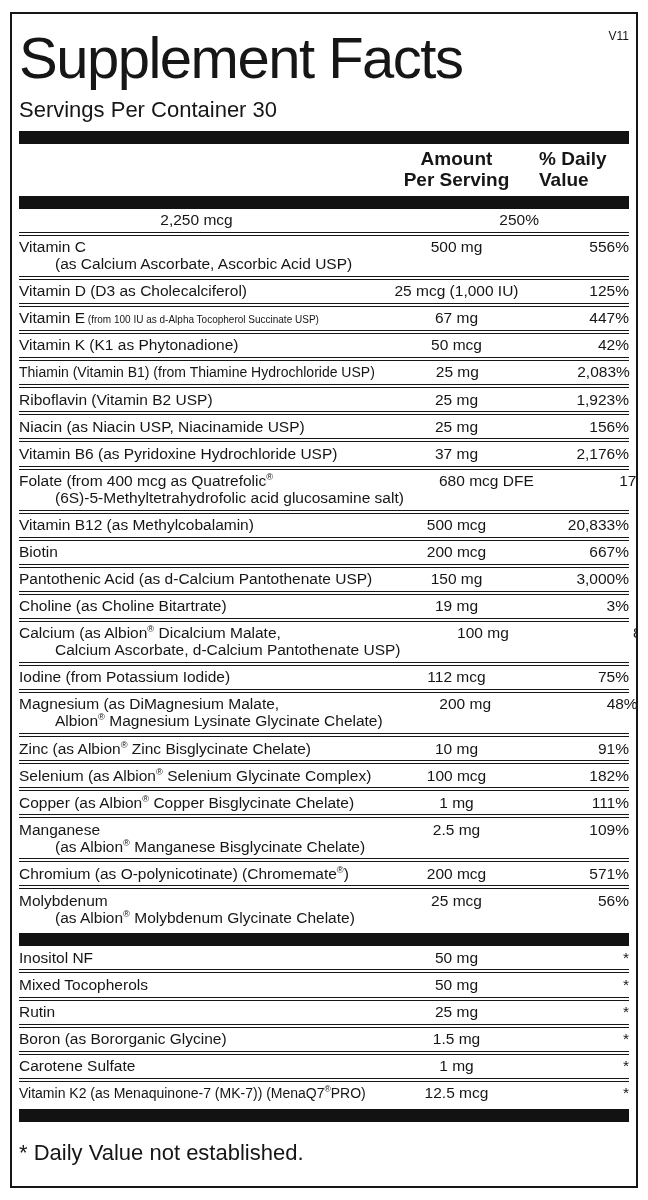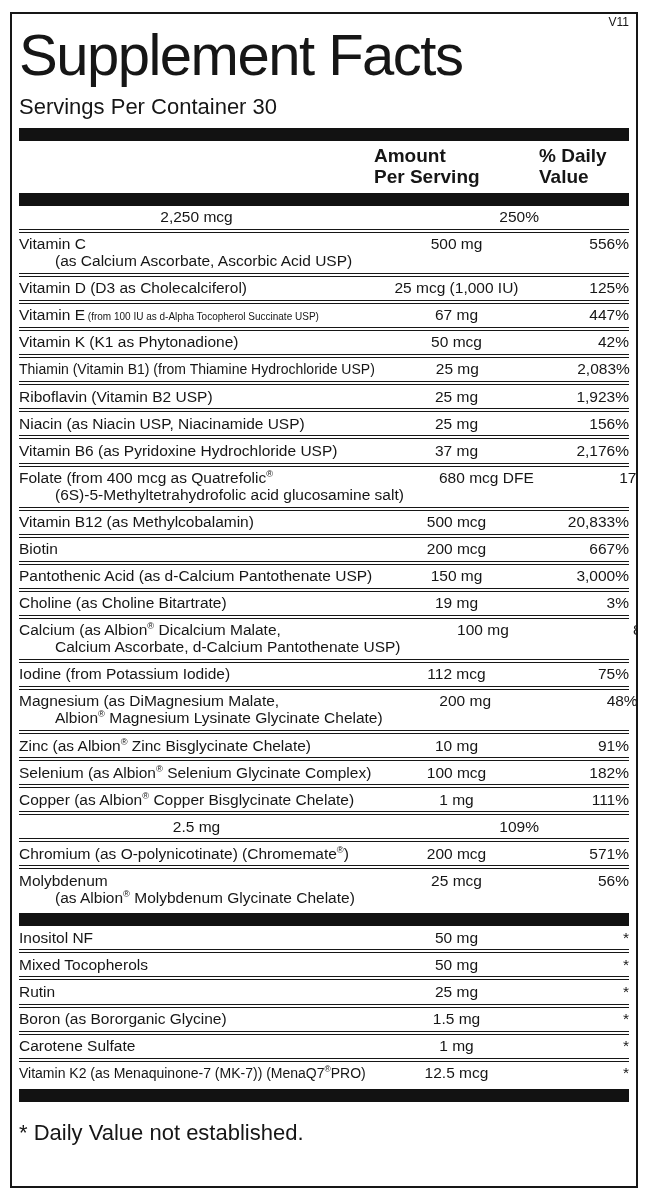--- a/index.html
+++ b/index.html
@@ -16,21 +16,21 @@
     border: 2.5px solid #161616;
     padding: 0 7px;
     overflow: hidden;
     background: #ffffff;
   }
   .version {
     text-align: right;
     font-size: 12px;
     line-height: 13px;
     height: 13px;
-    padding-top: 2px;
+    padding-top: 16px;
   }
   .title {
     margin: 0;
     font-size: 58px;
     font-weight: normal;
     letter-spacing: -1.5px;
     line-height: 0.98;
     white-space: nowrap;
   }
   .serving { margin-top: 11px; font-size: 22px; line-height: 1.12; }
@@ -39,21 +39,21 @@
   .bar-mid2 { margin-top: 4px; }
   .bar-bottom { margin-top: 4px; }
   .colhead {
     display: grid;
     grid-template-columns: 1fr 165px 90px;
     padding: 5px 0 6px;
     font-size: 19px;
     font-weight: bold;
     line-height: 1.06;
   }
-  .amount-head { }
+  .amount-head { text-align: center; }
   .dv-head { text-align: left; }
   .rows .row {
     display: grid;
     grid-template-columns: 1fr 165px 90px;
     align-items: start;
     padding: 2.5px 0 3.5px;
     font-size: 15.5px;
     line-height: 1.1;
   }
   .rows .row + .row { border-top: 4px double #161616; }
@@ -186,20 +186,21 @@
     <div class="name"><span class="line1"><span class="nm">Selenium (as Albion<sup class="reg">®</sup> Selenium Glycinate Complex)</span></span></div>
     <div class="amount">100 mcg</div>
     <div class="dv">182%</div>
   </div>
       <div class="row">
     <div class="name"><span class="line1"><span class="nm">Copper (as Albion<sup class="reg">®</sup> Copper Bisglycinate Chelate)</span></span></div>
     <div class="amount">1 mg</div>
     <div class="dv">111%</div>
   </div>
       <div class="row">
+    <div class="name"><span class="line1"><span class="nm">Manganese</span></span><div class="sub">(as Albion<sup class="reg">®</sup> Manganese Bisglycinate Chelate)</div></div>
     <div class="amount">2.5 mg</div>
     <div class="dv">109%</div>
   </div>
       <div class="row">
     <div class="name"><span class="line1"><span class="nm">Chromium (as O-polynicotinate) (Chromemate<sup class="reg">®</sup>)</span></span></div>
     <div class="amount">200 mcg</div>
     <div class="dv">571%</div>
   </div>
       <div class="row">
     <div class="name"><span class="line1"><span class="nm">Molybdenum</span></span><div class="sub">(as Albion<sup class="reg">®</sup> Molybdenum Glycinate Chelate)</div></div>

